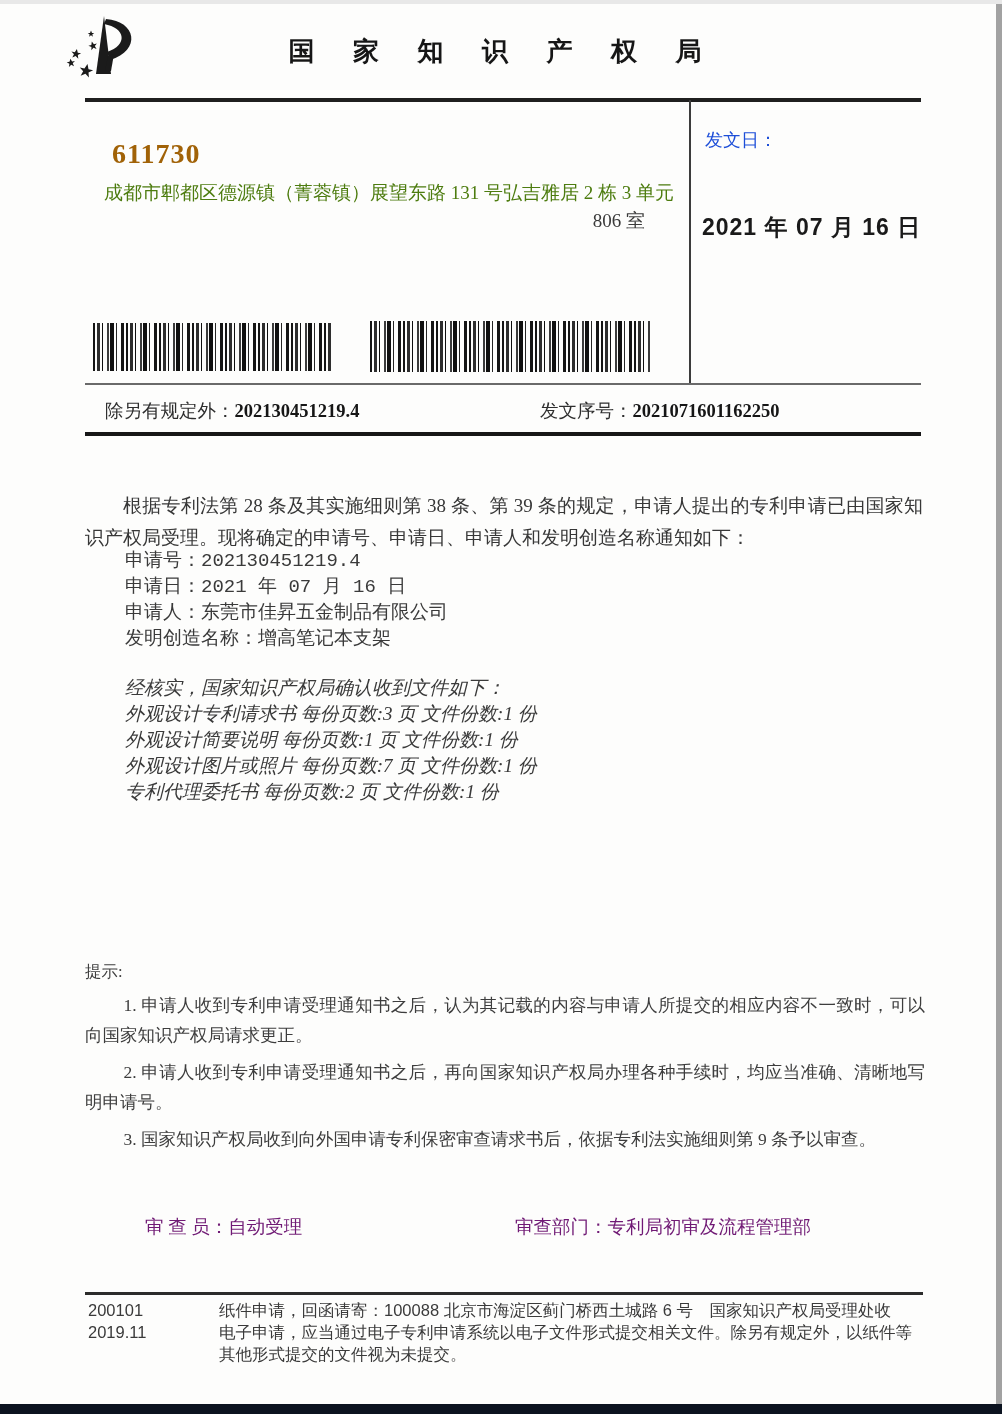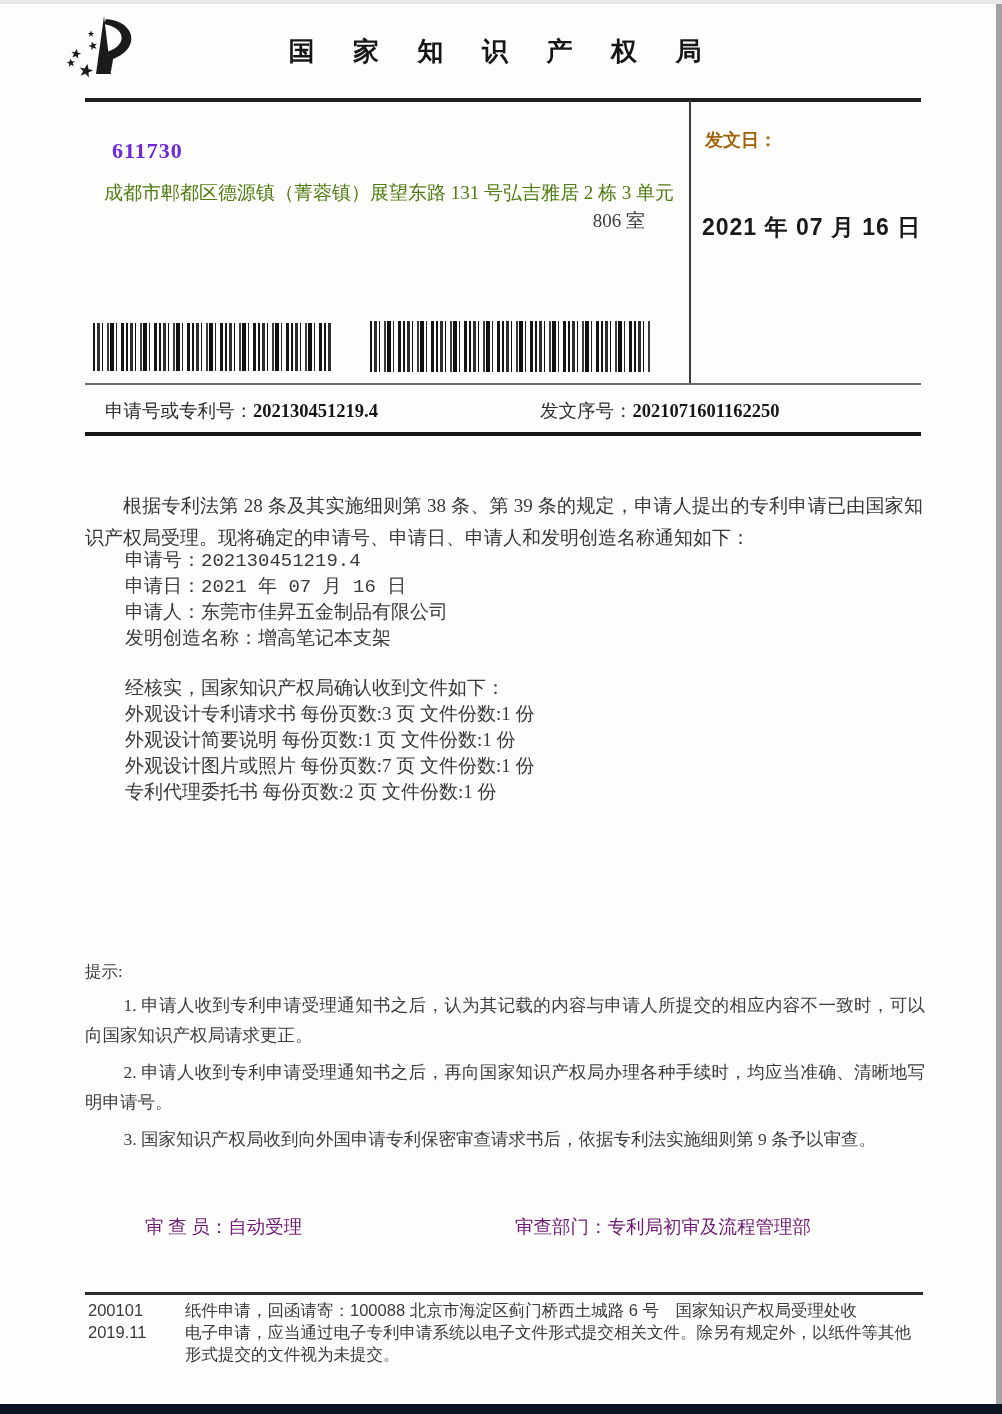--- a/index.html
+++ b/index.html
@@ -18,27 +18,27 @@
     white-space:nowrap;
   }
   .rule{background:#1f1f1f;}
   .rule-top{left:85px;top:94px;width:836px;height:4px;}
   .rule-mid{left:85px;top:379px;width:836px;height:2px;background:#6a6a6a;}
   .rule-thick{left:85px;top:428px;width:836px;height:4px;background:#171717;}
   .rule-footer{left:85px;top:1288px;width:838px;height:3px;background:#2b2b2b;}
   .v-divider{left:689px;top:96px;width:2px;height:284px;background:#3c3c3c;}
 
   
-  .postal{left:112px;top:134px;font-size:22px;font-weight:bold;color:#6d28d9;letter-spacing:1px;}
+  .postal{left:112px;top:134px;font-size:28px;font-weight:bold;color:#a16207;letter-spacing:1px;}
   .addr1{left:104px;top:176px;font-size:19px;color:#4d7c0f;white-space:nowrap;}
   .addr2{left:85px;top:204px;width:560px;text-align:right;font-size:19px;color:#3a3a3a;}
   .agency{left:125px;top:231px;font-size:19px;color:#3a3a3a;white-space:nowrap;}
 
   
-  .dispatch-label{left:705px;top:124px;font-size:18px;color:#a16207;font-weight:bold;}
+  .dispatch-label{left:705px;top:124px;font-size:18px;color:#1d4ed8;}
   .dispatch-date{
     left:702px;top:208px;font-size:23px;font-weight:bold;color:#1a1a1a;
     font-family:"Liberation Sans","DejaVu Sans",sans-serif;letter-spacing:1px;white-space:nowrap;
   }
 
   
   .barcode{
     height:48px;
     background:
       repeating-linear-gradient(90deg,
@@ -64,38 +64,39 @@
     left:85px;top:444px;width:836px;text-align:center;
     font-size:22px;font-weight:bold;letter-spacing:11px;color:#141414;white-space:nowrap;
   }
   .intro{
     left:85px;top:486px;width:838px;font-size:19px;line-height:32px;
     text-indent:2em;text-align:justify;color:#373737;
   }
   .fields{left:125px;top:544px;font-size:19px;line-height:26px;color:#3a3a3a;}
   .fields div{white-space:nowrap;font-family:Liberation Mono, monospace;}
   .received{left:125px;top:671px;font-size:19px;line-height:26px;color:#3a3a3a;}
-  .received div{white-space:nowrap;}
+  .received div{white-space:nowrap;font-style:italic;}
 
   
   .tips{left:85px;top:957px;width:840px;color:#3d3d3d;}
   .tips-label{font-size:16.5px;}
   .tips p{margin:7px 0 0 0;font-size:17.5px;line-height:30px;text-indent:2.2em;text-align:justify;}
 
   
   .signoff{left:85px;top:1210px;width:836px;height:26px;font-size:18.5px;color:#701a75;}
   .examiner{position:absolute;left:60px;top:0;white-space:nowrap;}
   .department{position:absolute;left:430px;top:0;white-space:nowrap;}
 
   
   .footer{
     left:88px;top:1295px;width:838px;
     font-family:"Liberation Sans","DejaVu Sans",sans-serif;
     font-size:16.5px;line-height:22px;color:#3a3a3a;
     display:flex;
+    gap:34px;
   }
   .footer-codes{width:97px;flex:none;}
   .footer-text{width:740px;}
   .footer-text p{margin:0;}
 
   
   .edge-right{left:996px;top:0;width:6px;height:1402px;background:#a2a2a2;}
   .edge-bottom{left:0;top:1400px;width:1002px;height:14px;background:#0c1320;}
 </style>
 </head>
@@ -131,21 +132,21 @@
 
   <div class="abs dispatch-label">发文日：</div>
   <div class="abs dispatch-date">2021 年 07 月 16 日</div>
 
   <div class="abs barcode barcode-1"></div>
   <div class="abs barcode barcode-2"></div>
 
   <div class="abs rule-mid"></div>
 
   <div class="abs ref-row">
-    <span class="ref-app"><span>申请号或专利号：</span><span class="ref-val">202130451219.4</span></span>
+    <span class="ref-app"><span>除另有规定外：</span><span class="ref-val">202130451219.4</span></span>
     <span class="ref-serial"><span>发文序号：</span><span class="ref-val">2021071601162250</span></span>
   </div>
 
   <div class="abs rule-thick"></div>
 
   <div class="abs intro">根据专利法第 28 条及其实施细则第 38 条、第 39 条的规定，申请人提出的专利申请已由国家知识产权局受理。现将确定的申请号、申请日、申请人和发明创造名称通知如下：</div>
 
   <div class="abs fields">
     <div><span>申请号：</span><span>202130451219.4</span></div>
     <div><span>申请日：</span><span>2021 年 07 月 16 日</span></div>

